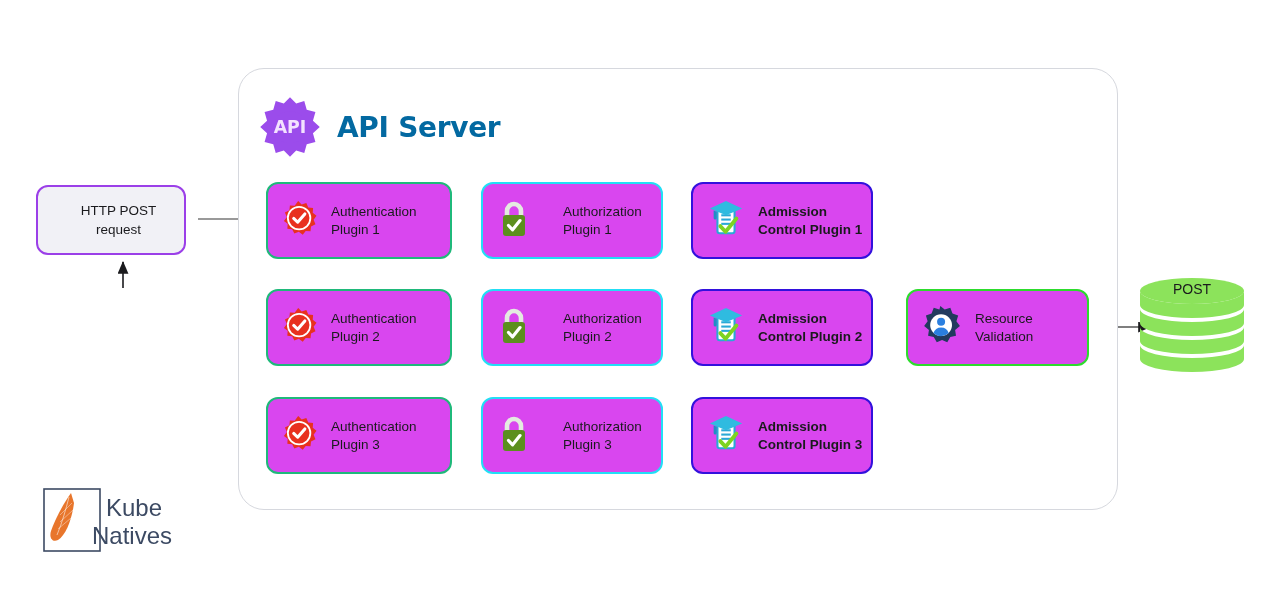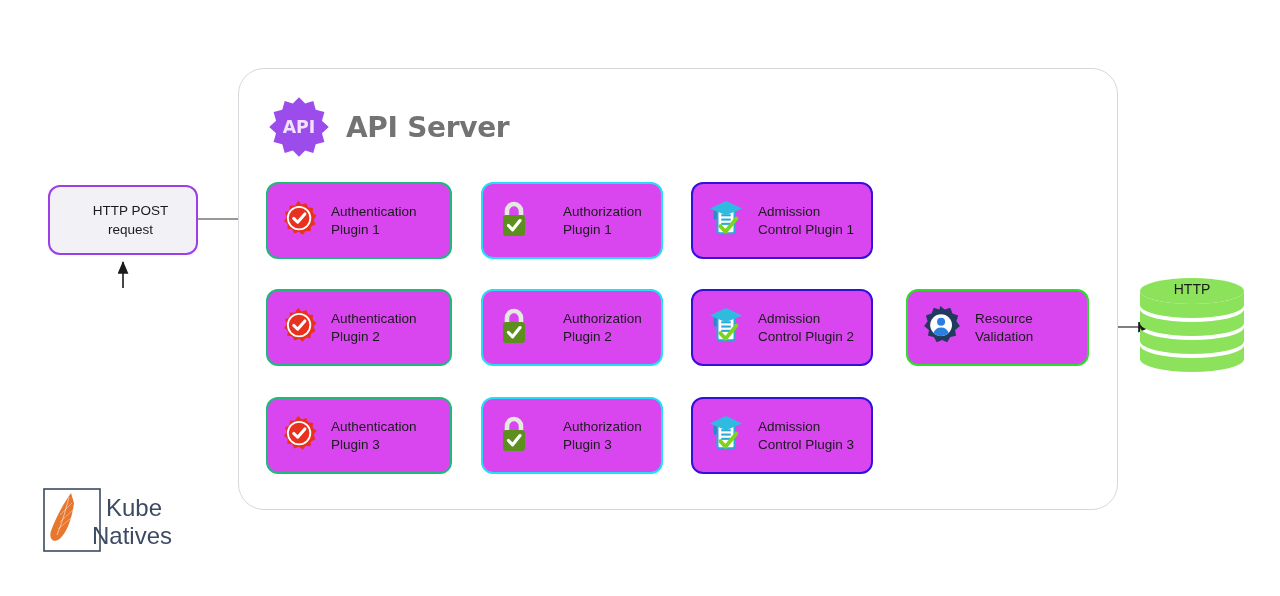--- a/index.html
+++ b/index.html
@@ -16,26 +16,26 @@
   
   .api-container{
     position:absolute;
     left:238px;top:68px;width:880px;height:442px;
     border:1.6px solid #d6d8de;
     border-radius:26px;
     background:#ffffff;
     box-sizing:border-box;
   }
   .api-header{
-    position:absolute;left:268px;top:96px;
+    position:absolute;left:259px;top:96px;
     display:flex;align-items:center;gap:16px;
   }
   .api-gear{width:62px;height:62px;position:relative;}
   .api-title{
-    font-size:28px;font-weight:bold;color:#737373;
+    font-size:28px;font-weight:bold;color:#0369a1;
     letter-spacing:-0.3px;
     font-family:"DejaVu Sans","Liberation Sans",sans-serif;
   }
 
   
   .node{
     position:absolute;
     box-sizing:border-box;
     background:#d946ef;
     border-radius:12px;
@@ -56,21 +56,21 @@
     display:flex;align-items:center;justify-content:center;
     text-align:center;
   }
   .plain-node .label{
     font-size:13.5px;line-height:1.42;color:#1a1a1d;white-space:pre-line;
   }
 
   
   .b-green{border:2.4px solid #1fb97a;}
   .b-cyan{border:2.4px solid #22dff5;gap:32px;}
-  .b-blue{border:2.4px solid #3311dd;}
+  .b-blue{border:2.4px solid #3311dd;font-weight:bold;}
   .b-limegreen{border:2.4px solid #2ddc2d;}
   .b-purple{border:2.2px solid #9b3fe8;}
   .b-red{border:2.2px solid #e03a22;}
 
   
   .etcd{position:absolute;left:1138px;top:277px;width:108px;height:103px;}
   .etcd-label{
     position:absolute;left:1138px;top:281px;width:108px;
     text-align:center;font-size:14px;color:#1a1a1d;z-index:3;
     font-family:"Liberation Sans","DejaVu Sans",sans-serif;
@@ -121,21 +121,21 @@
     <div class="api-gear">
       <svg width="62" height="62" viewBox="0 0 100 100">
         <path d="M50 2 L60 12 L73 8 L77 22 L91 26 L87 40 L98 50 L87 60 L91 74 L77 78 L73 92 L60 88 L50 98 L40 88 L27 92 L23 78 L9 74 L13 60 L2 50 L13 40 L9 26 L23 22 L27 8 L40 12 Z" fill="#9b4ceb"></path>
         <circle cx="50" cy="50" r="26" fill="#9b4ceb"></circle>
         <text x="50" y="60" font-size="28" font-weight="bold" text-anchor="middle" fill="#f3e2ff" font-family="DejaVu Sans, sans-serif">API</text>
       </svg>
     </div>
     <div class="api-title">API Server</div>
   </div>
 
-  <div class="plain-node b-purple" style="left:48px;top:185px;width:150px;height:70px;padding-left:15px;">
+  <div class="plain-node b-purple" style="left:36px;top:185px;width:150px;height:70px;padding-left:15px;">
     <span class="label">HTTP POST
 request</span>
   </div>
 
 
   <div class="node b-green" style="left:266px;top:182px;width:186px;height:77px;">
     <span class="ico">
       <svg width="36" height="36" viewBox="0 0 40 40">
         <path d="M20 1 L24 5 L29.5 3.4 L31.8 8.6 L37.4 9.2 L37 14.9 L41.4 18.4 L38 23 L40.2 28.2 L35 30.8 L34.4 36.4 L28.8 36 L25.3 40.4 L20.7 37 L15.5 39.2 L12.9 34 L7.3 33.4 L7.7 27.8 L3.3 24.3 L6.7 19.7 L4.5 14.5 L9.7 11.9 L10.3 6.3 L15.9 6.7 Z" transform="translate(-1,-1) scale(0.95)" fill="#e8311f"></path>
         <circle cx="19" cy="19" r="12.5" fill="#e8311f" stroke="#ffffff" stroke-width="2"></circle>
@@ -269,21 +269,21 @@
 
   <div class="etcd">
     <svg width="108" height="103" viewBox="0 0 108 103">
       <ellipse cx="54" cy="14" rx="52" ry="13" fill="#8ce35b"></ellipse>
       <path d="M2,14 L2,28 a52,13 0 0 0 104,0 L106,14 a52,13 0 0 1 -104,0 Z" fill="#8ce35b"></path>
       <path d="M2,32 L2,46 a52,13 0 0 0 104,0 L106,32 a52,13 0 0 1 -104,0 Z" fill="#8ce35b"></path>
       <path d="M2,50 L2,64 a52,13 0 0 0 104,0 L106,50 a52,13 0 0 1 -104,0 Z" fill="#8ce35b"></path>
       <path d="M2,68 L2,82 a52,13 0 0 0 104,0 L106,68 a52,13 0 0 1 -104,0 Z" fill="#8ce35b"></path>
     </svg>
   </div>
-  <div class="etcd-label">HTTP</div>
+  <div class="etcd-label">POST</div>
 
   <div class="logo">
     <svg width="145" height="72" viewBox="0 0 145 72">
       <rect x="4" y="4" width="56" height="62" fill="none" stroke="#3c4a63" stroke-width="1.6"></rect>
       <path d="M31 8 C24 18, 16 32, 11 46 C9 52, 12 58, 18 55 C26 50, 32 34, 34 18 Z" fill="#e8762c"></path>
       <path d="M29 12 C26 24, 22 38, 17 50" stroke="#ffffff" stroke-width="1" fill="none" opacity="0.55"></path>
       <path d="M32 18 L20 30 M33 25 L20 37 M31 33 L18 44" stroke="#ffffff" stroke-width="0.9" opacity="0.45"></path>
       <text x="66" y="31" font-size="24" fill="#3c4a63" font-family="Liberation Sans, sans-serif">Kube</text>
       <text x="52" y="59" font-size="24" fill="#3c4a63" font-family="Liberation Sans, sans-serif">Natives</text>
     </svg>

